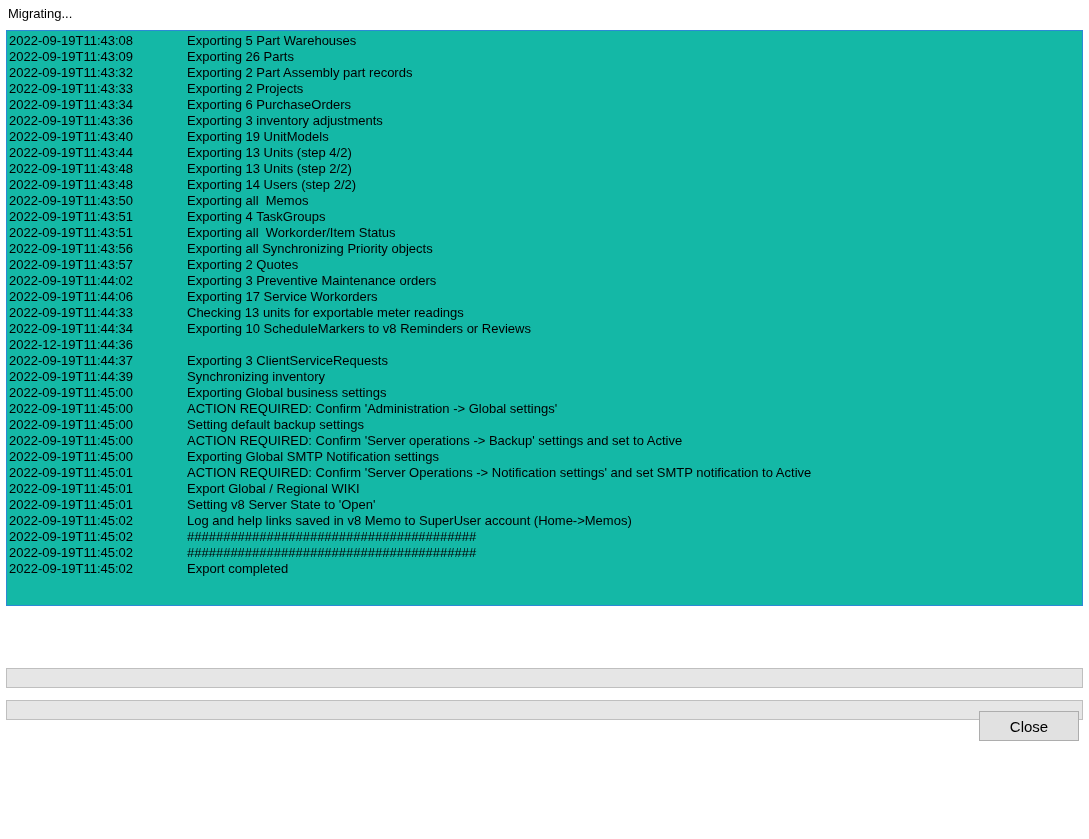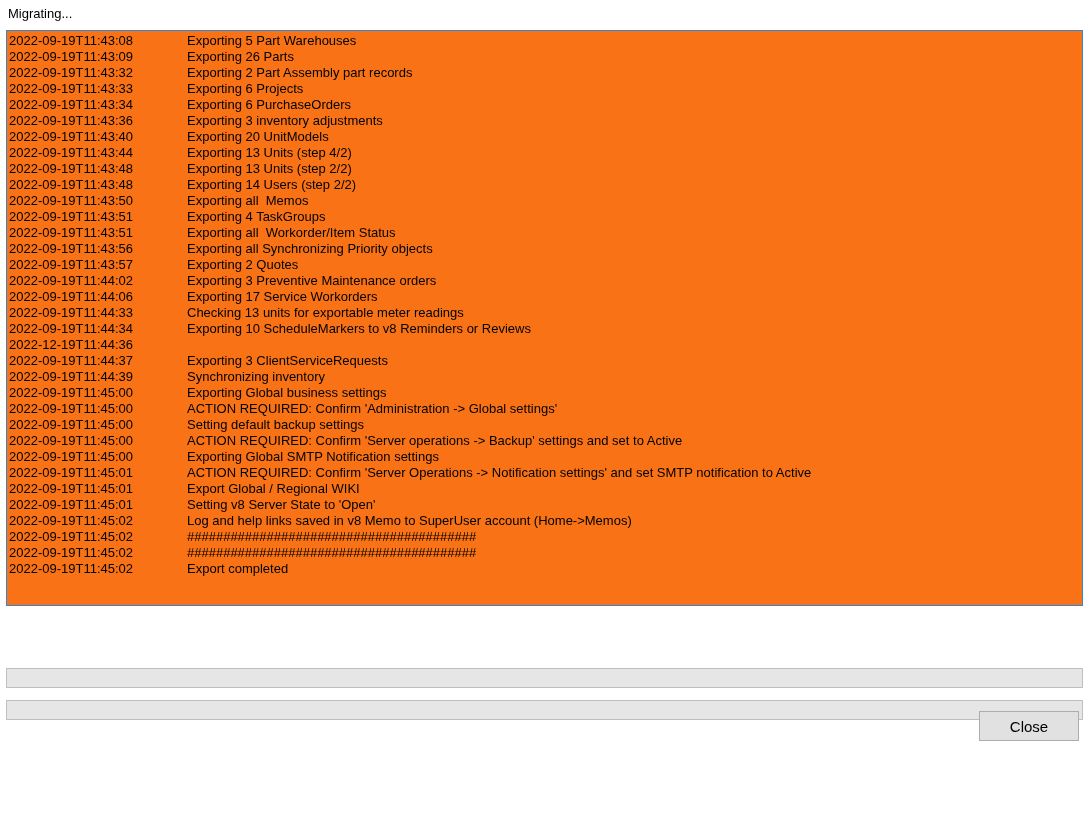--- a/index.html
+++ b/index.html
@@ -24,21 +24,21 @@
     font-size: 13px;
   }
   .log-container {
     position: absolute;
     left: 6px;
     top: 30px;
     width: 1077px;
     height: 576px;
     box-sizing: border-box;
     border: 1px solid #2b8ad6;
-    background: #f97316;
+    background: #14b8a6;
     overflow-y: scroll;
     overflow-x: hidden;
   }
   .log-inner {
     padding: 2px 2px;
   }
   .log-row {
     display: flex;
     line-height: 16px;
     white-space: pre;
@@ -103,24 +103,24 @@
 
 <div class="window">
 
   <div class="title">Migrating...</div>
 
   <div class="log-container">
     <div class="log-inner" id="log-inner">
         <div class="log-row"><span class="log-ts">2022-09-19T11:43:08</span><span class="log-msg">Exporting 5 Part Warehouses</span></div>
         <div class="log-row"><span class="log-ts">2022-09-19T11:43:09</span><span class="log-msg">Exporting 26 Parts</span></div>
         <div class="log-row"><span class="log-ts">2022-09-19T11:43:32</span><span class="log-msg">Exporting 2 Part Assembly part records</span></div>
-        <div class="log-row"><span class="log-ts">2022-09-19T11:43:33</span><span class="log-msg">Exporting 6 Projects</span></div>
+        <div class="log-row"><span class="log-ts">2022-09-19T11:43:33</span><span class="log-msg">Exporting 2 Projects</span></div>
         <div class="log-row"><span class="log-ts">2022-09-19T11:43:34</span><span class="log-msg">Exporting 6 PurchaseOrders</span></div>
         <div class="log-row"><span class="log-ts">2022-09-19T11:43:36</span><span class="log-msg">Exporting 3 inventory adjustments</span></div>
-        <div class="log-row"><span class="log-ts">2022-09-19T11:43:40</span><span class="log-msg">Exporting 20 UnitModels</span></div>
+        <div class="log-row"><span class="log-ts">2022-09-19T11:43:40</span><span class="log-msg">Exporting 19 UnitModels</span></div>
         <div class="log-row"><span class="log-ts">2022-09-19T11:43:44</span><span class="log-msg">Exporting 13 Units (step 4/2)</span></div>
         <div class="log-row"><span class="log-ts">2022-09-19T11:43:48</span><span class="log-msg">Exporting 13 Units (step 2/2)</span></div>
         <div class="log-row"><span class="log-ts">2022-09-19T11:43:48</span><span class="log-msg">Exporting 14 Users (step 2/2)</span></div>
         <div class="log-row"><span class="log-ts">2022-09-19T11:43:50</span><span class="log-msg">Exporting all  Memos</span></div>
         <div class="log-row"><span class="log-ts">2022-09-19T11:43:51</span><span class="log-msg">Exporting 4 TaskGroups</span></div>
         <div class="log-row"><span class="log-ts">2022-09-19T11:43:51</span><span class="log-msg">Exporting all  Workorder/Item Status</span></div>
         <div class="log-row"><span class="log-ts">2022-09-19T11:43:56</span><span class="log-msg">Exporting all Synchronizing Priority objects</span></div>
         <div class="log-row"><span class="log-ts">2022-09-19T11:43:57</span><span class="log-msg">Exporting 2 Quotes</span></div>
         <div class="log-row"><span class="log-ts">2022-09-19T11:44:02</span><span class="log-msg">Exporting 3 Preventive Maintenance orders</span></div>
         <div class="log-row"><span class="log-ts">2022-09-19T11:44:06</span><span class="log-msg">Exporting 17 Service Workorders</span></div>

